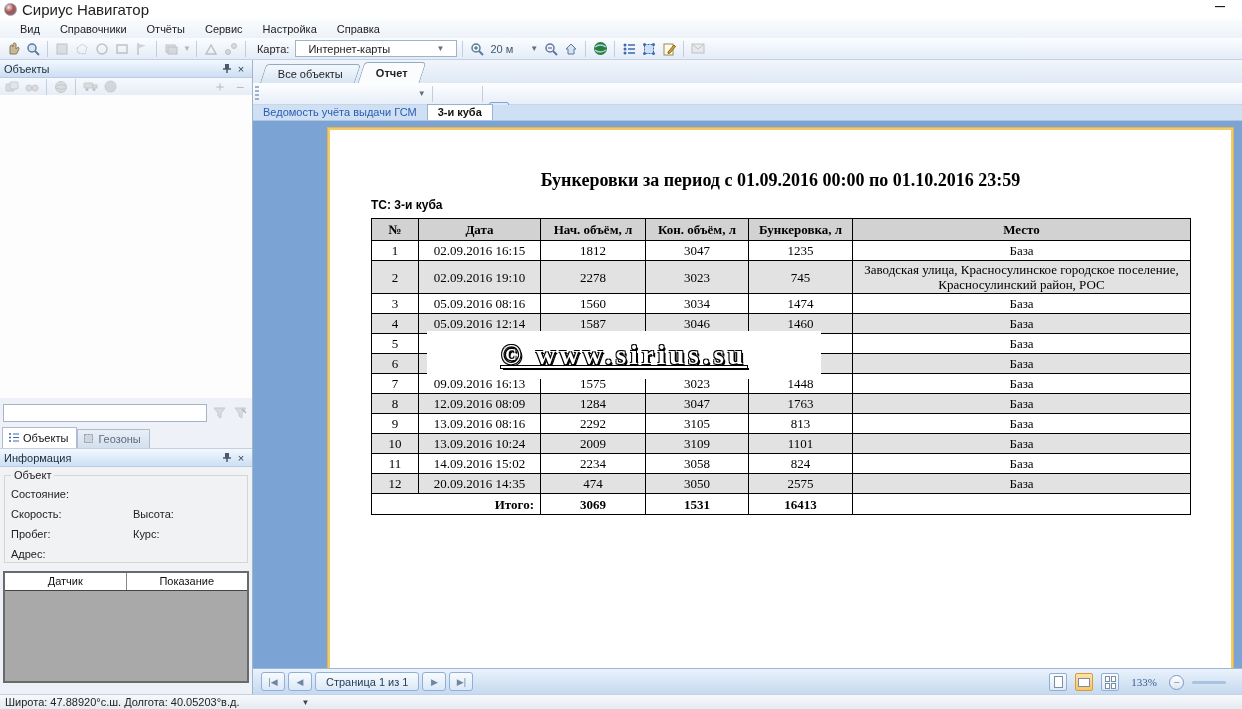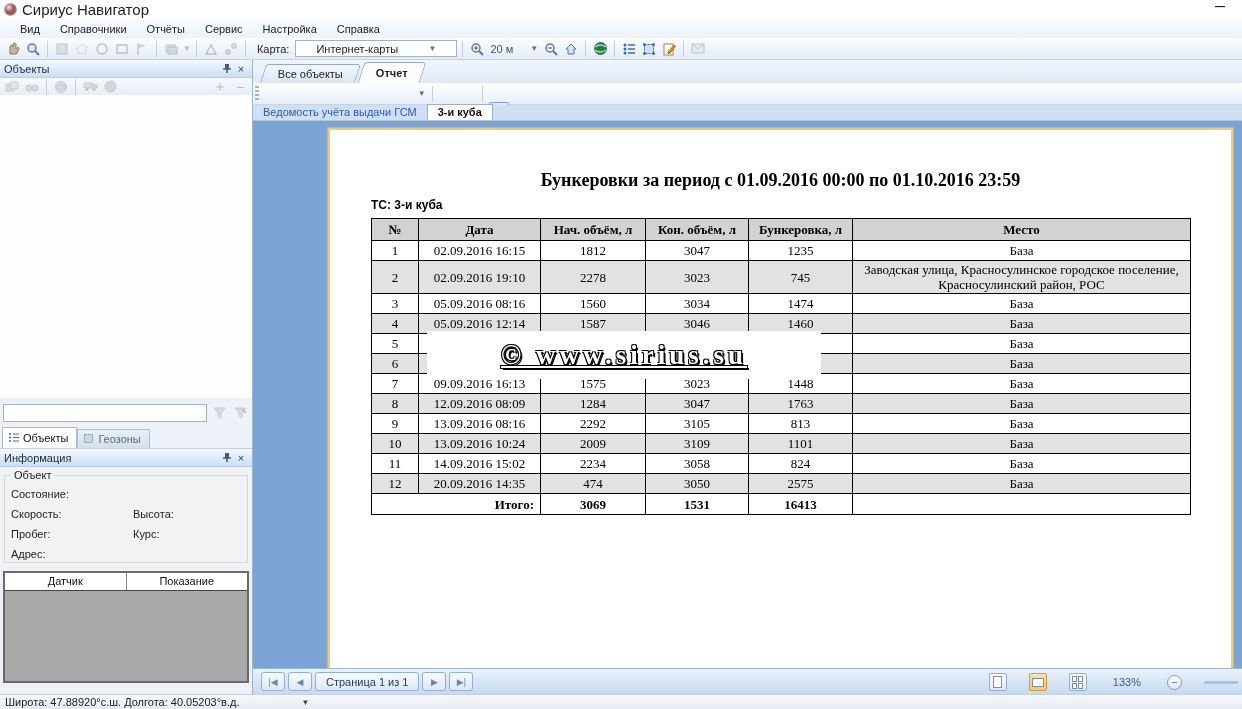--- a/index.html
+++ b/index.html
@@ -27,21 +27,21 @@
              background:linear-gradient(#fbfdff,#e4ecf7); border-bottom:1px solid #c2d1e4;
              display:flex; align-items:center; padding-left:4px; gap:2px; }
   .tsep { width:1px; height:16px; background:#c2cedd; margin:0 3px; }
   .icon16 { width:18px; height:18px; display:inline-flex; align-items:center; justify-content:center;
             border-radius:2px; }
   .icon16 svg { display:block; }
   .dim { opacity:.45; filter:grayscale(1); }
   .caret { font-size:8px; color:#5f6e80; margin-left:1px; }
   .maplabel { margin:0 4px 0 6px; color:#222; }
   .mapselect { width:162px; height:17px; background:#fff; border:1px solid #9fb2c8;
-               display:flex; align-items:center; justify-content:space-between; padding:0 20px; color:#222; }
+               display:flex; align-items:center; justify-content:space-between; padding:0 12px; color:#222; }
   .scalebox { display:flex; align-items:center; gap:16px; color:#44576e; padding:0 2px; }
 
   
   .leftpanel { position:absolute; left:0; top:60px; width:253px; height:634px;
                background:#eef2f8; border-right:1px solid #9fb4cd; }
   .panelhead { height:18px; background:linear-gradient(#f3f8fe,#ccdff4); border-bottom:1px solid #b9cce2;
                display:flex; align-items:center; padding:0 4px; color:#1c2a3a; }
   .panelhead .sp { flex:1; }
   .pinbtn, .closebtn { width:14px; height:14px; display:inline-flex; align-items:center; justify-content:center;
                color:#31404f; font-size:11px; }
@@ -128,22 +128,22 @@
                     letter-spacing:4px; color:#fff; text-decoration:underline;
                     text-shadow:-1px -1px 0 #000, 1px -1px 0 #000, -1px 1px 0 #000, 1px 1px 0 #000, 2px 2px 0 #000; }
 
   .pagerbar { position:absolute; left:253px; top:668px; width:989px; height:26px;
               background:linear-gradient(#eaf2fc,#c5d9f0); border-top:1px solid #9db8d8;
               display:flex; align-items:center; padding-left:8px; gap:3px; }
   .pbtn { height:19px; min-width:24px; padding:0 5px; border:1px solid #8fafd6; border-radius:3px;
           background:linear-gradient(#f8fbfe,#dbe8f6); color:#6e86a2; display:flex; align-items:center;
           justify-content:center; font-size:9px; }
   .pbtn.label { color:#24405e; font-size:11px; padding:0 10px; }
-  .pager-right { position:absolute; right:0; top:0; height:26px; display:flex; align-items:center; gap:22px;
-                 padding-right:4px; }
+  .pager-right { position:absolute; right:0; top:0; height:26px; display:flex; align-items:center; gap:8px;
+                 padding-right:16px;font-family:Liberation Serif, serif; }
   .viewbtn { width:18px; height:18px; border:1px solid #8fafd6; border-radius:2px;
              background:linear-gradient(#fafcff,#dfeaf7); display:flex; align-items:center; justify-content:center; }
   .viewbtn.active { background:linear-gradient(#fde3a8,#fbc565); border-color:#d89b3c; }
   .pageglyph { width:9px; height:12px; background:#fff; border:1px solid #7a8da3; }
   .pageglyph.wide { width:12px; height:9px; }
   .multiglyph { display:grid; grid-template-columns:5px 5px; grid-gap:1px; }
   .multiglyph i { width:5px; height:6px; background:#fff; border:1px solid #7a8da3; }
   .zoomval { color:#3a5a8c; font-size:11px; margin:0 4px; }
   .zoomminus { width:15px; height:15px; border-radius:50%; border:1px solid #7d99bd;
                background:linear-gradient(#ffffff,#dce8f5); color:#51708f; display:flex; align-items:center;

